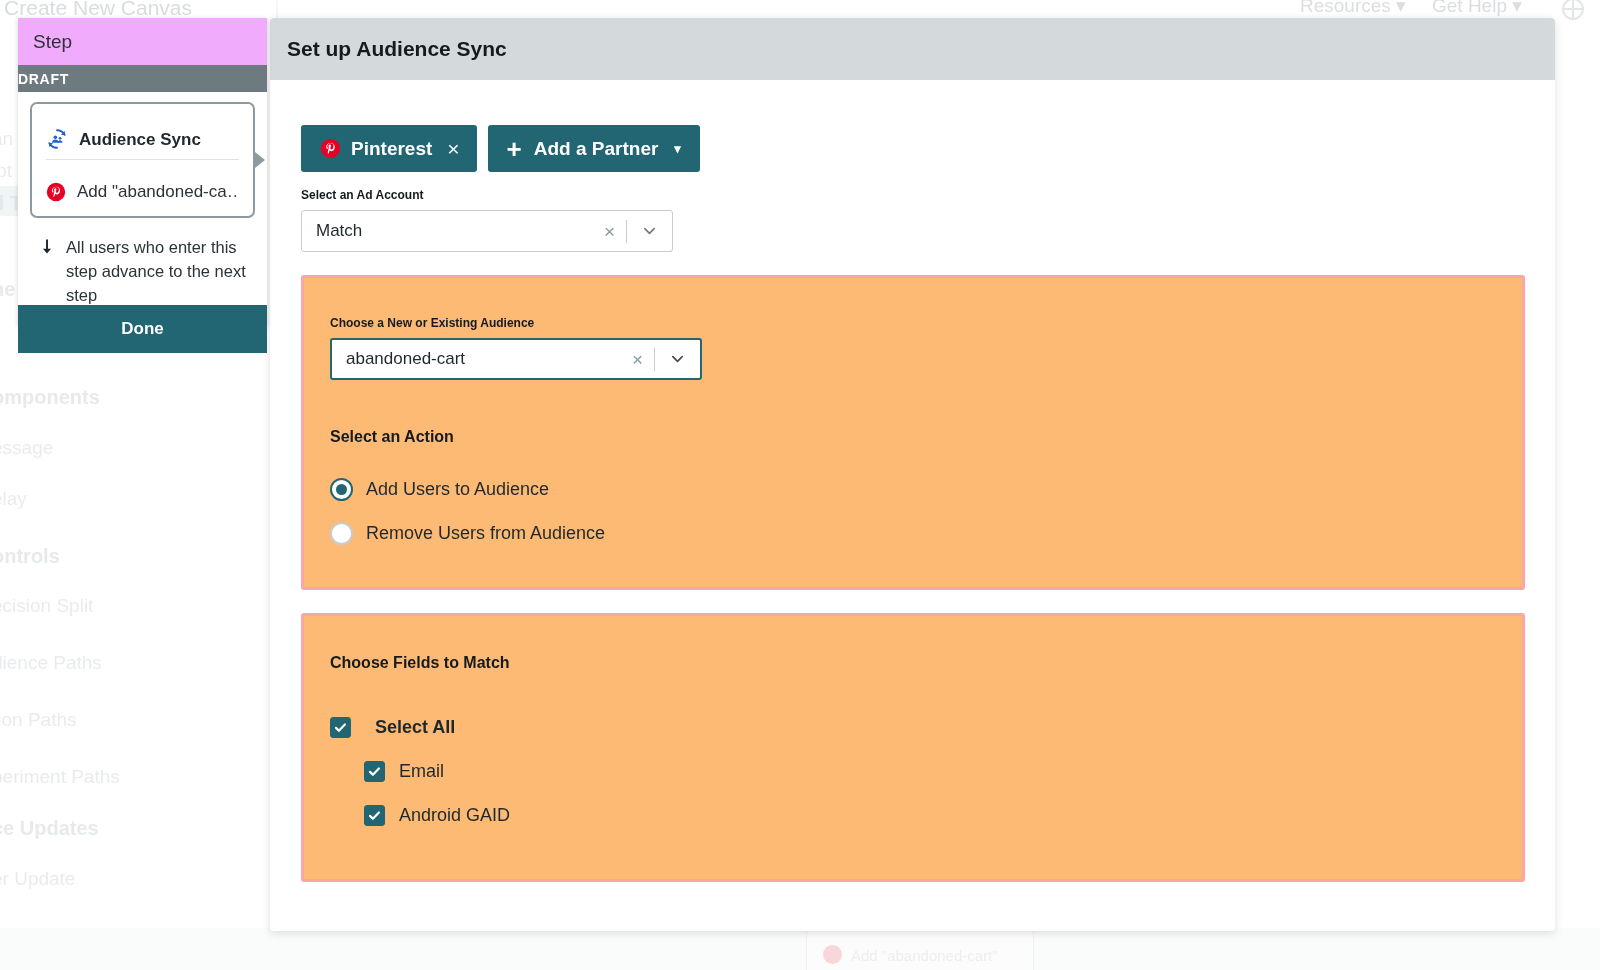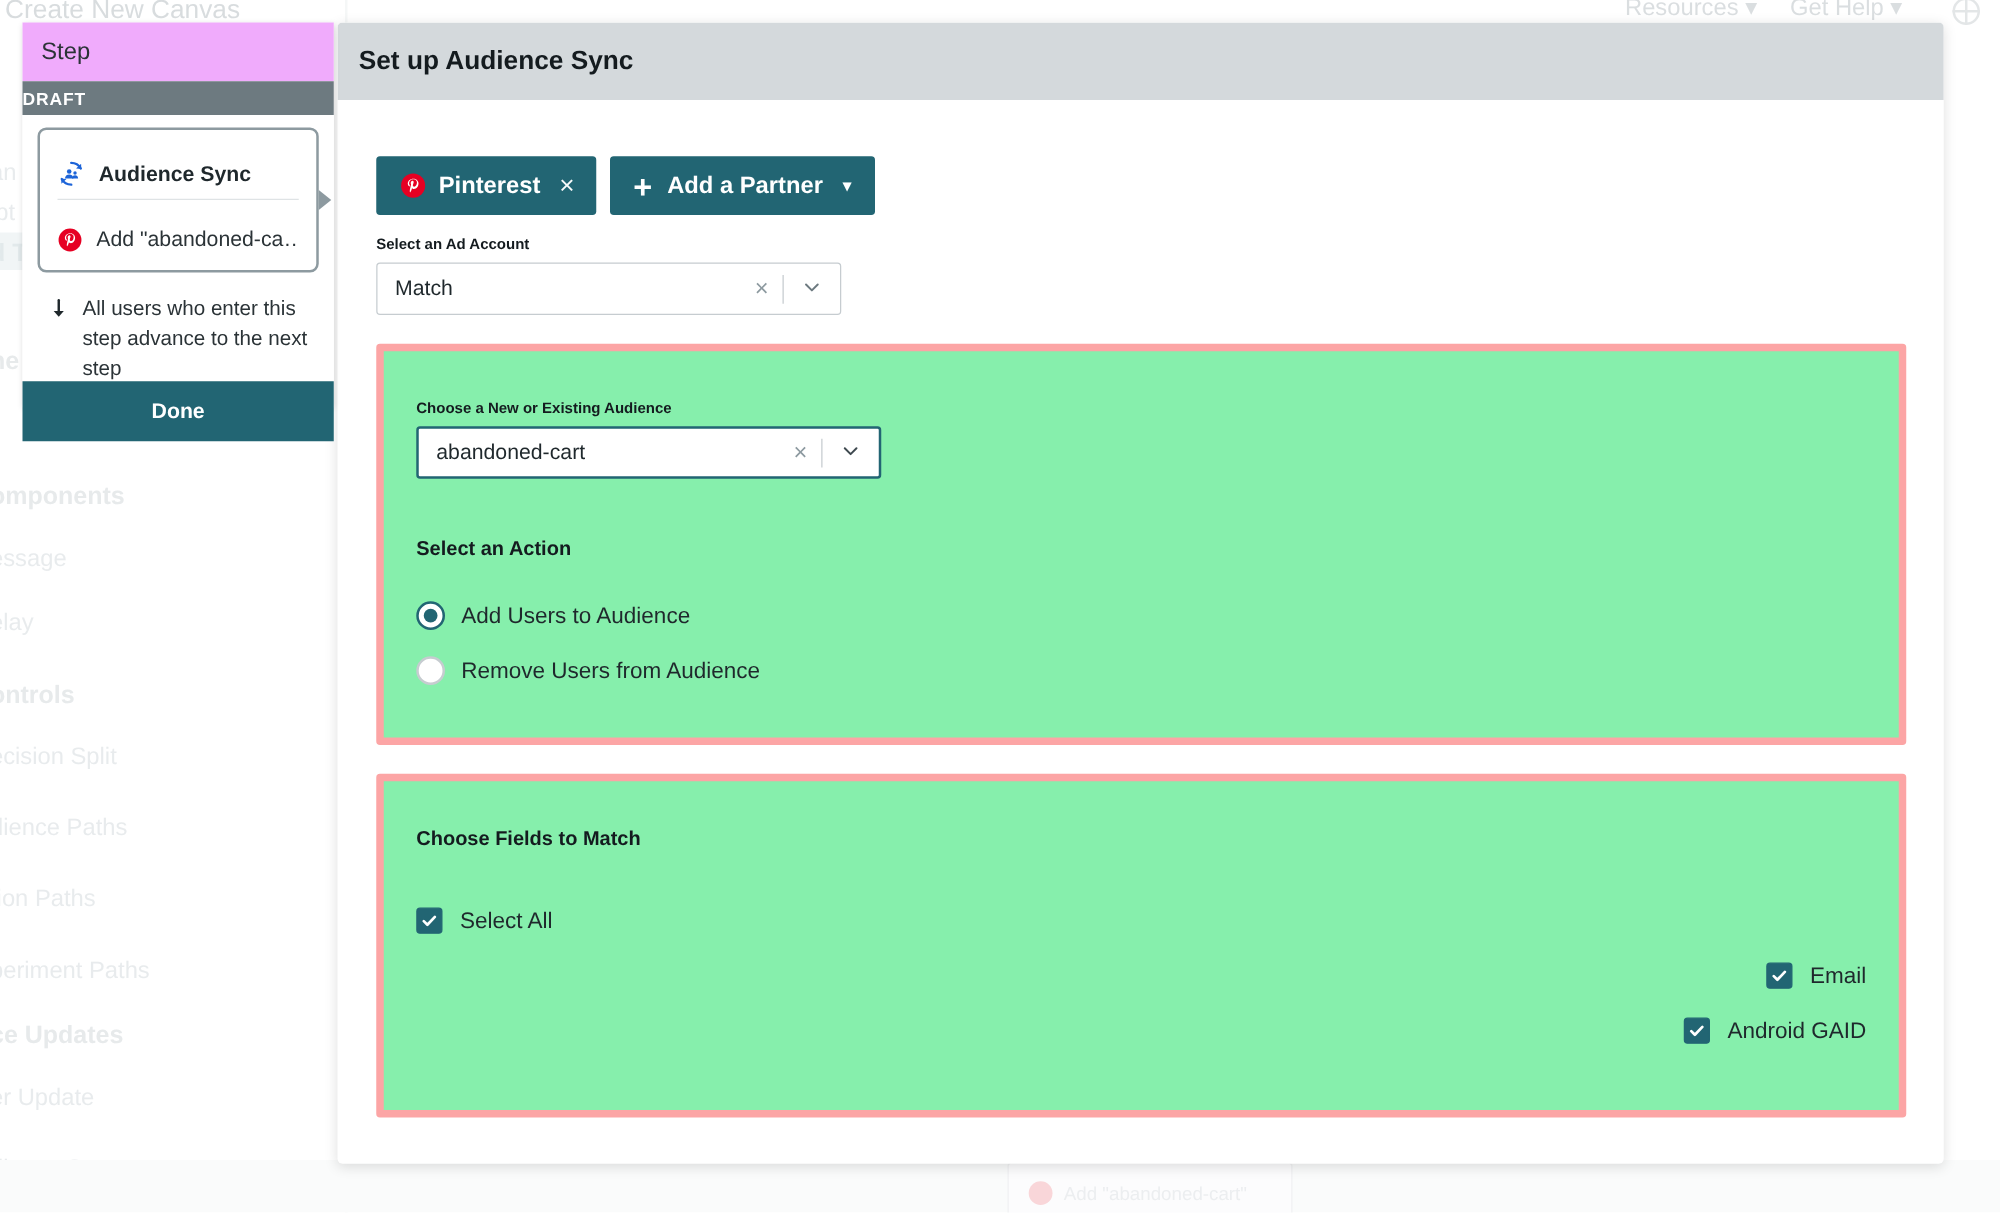--- a/index.html
+++ b/index.html
@@ -149,49 +149,49 @@
   }
   .select-box.focused { border: 2px solid #226573; }
   .select-value { font-size: 17px; color: #1f282c; flex: 1; }
   .select-clear {
     color: #8d9aa0; font-size: 19px; padding: 0 11px; cursor: pointer; line-height: 1;
   }
   .select-divider { width: 1px; height: 23px; background: #c6ccd0; }
   .select-caret { color: #6d7a80; font-size: 15px; padding: 0 15px; cursor: pointer; line-height:1; }
 
   .panel {
-    border: 6px solid #fca5a5; border-radius: 3px; background: #86efac;
+    border: 3px solid #fca5a5; border-radius: 3px; background: #fdba74;
     margin-top: 23px; padding: 38px 0 32px 26px;
   }
   .panel-inner { padding-right: 26px; }
   .section-title { font-size: 16px; font-weight: bold; color: #141b1f; }
 
   .radio-group { margin-top: 21px; }
   .radio-row { display: flex; align-items: center; gap: 13px; height: 44px; cursor: pointer; }
   .radio {
     width: 23px; height: 23px; border-radius: 50%;
     border: 2px solid #c6ccd0; background: #fff; position: relative; flex: 0 0 23px;
   }
   .radio.on { border-color: #226573; }
   .radio.on::after {
     content: ""; position: absolute; left: 4px; top: 4px;
     width: 11px; height: 11px; border-radius: 50%; background: #226573;
   }
   .radio-label { font-size: 18px; color: #1f282c; }
 
   .check-list { margin-top: 33px; }
   .check-row { display: flex; align-items: center; gap: 14px; height: 44px; cursor: pointer; }
-  .check-row.indent { margin-left: 34px; justify-content: flex-end; }
+  .check-row.indent { margin-left: 34px; }
   .checkbox {
     width: 21px; height: 21px; border-radius: 3px; flex: 0 0 21px;
     background: #226573; border: 1px solid #226573;
     display: flex; align-items: center; justify-content: center;
   }
   .check-label { font-size: 18px; color: #1f282c; }
-  .check-label.bold { font-weight: normal; }
+  .check-label.bold { font-weight: bold; margin-left: 10px; }
 </style>
 </head>
 <body>
 
 <div id="root">
 
   <div class="bg-layer">
     <div class="bg-text bg-breadcrumb">&gt; Create New Canvas</div>
 
     <div class="bg-text bg-nav" style="left:1300px">

